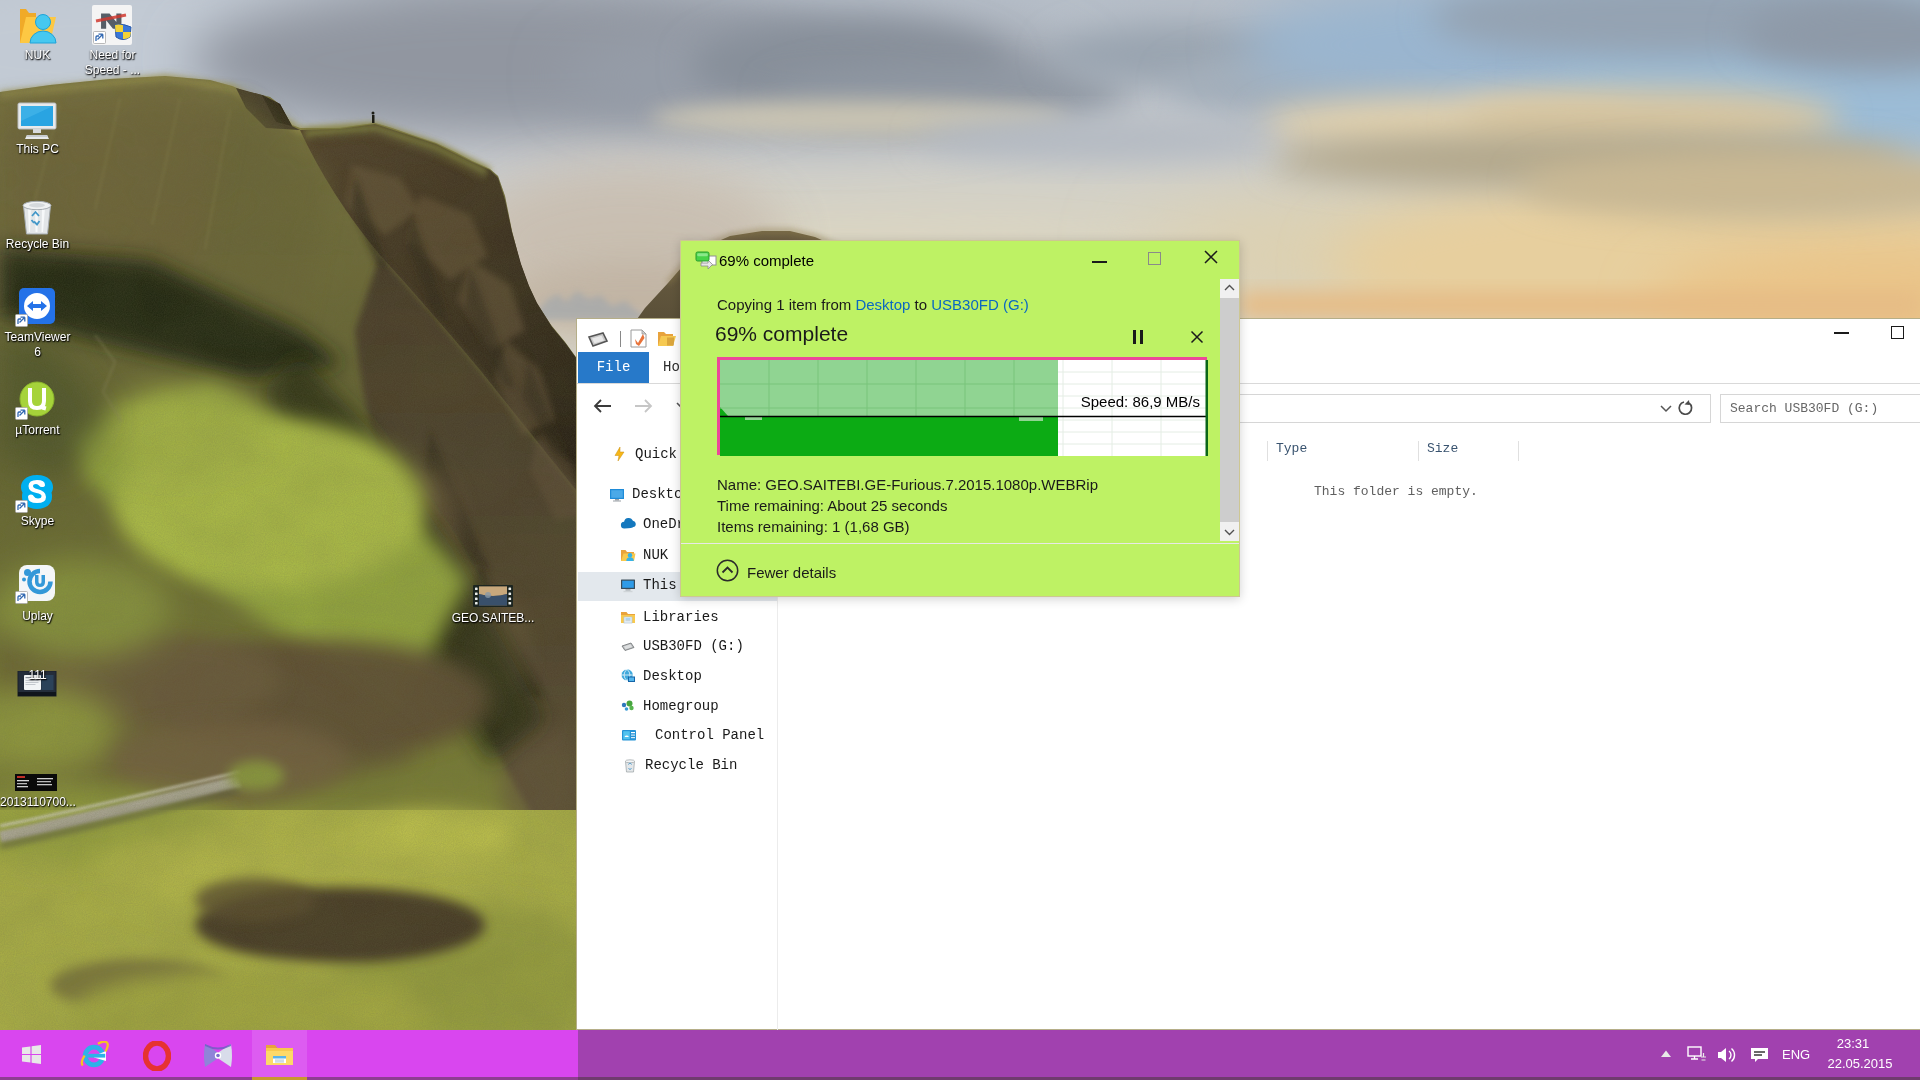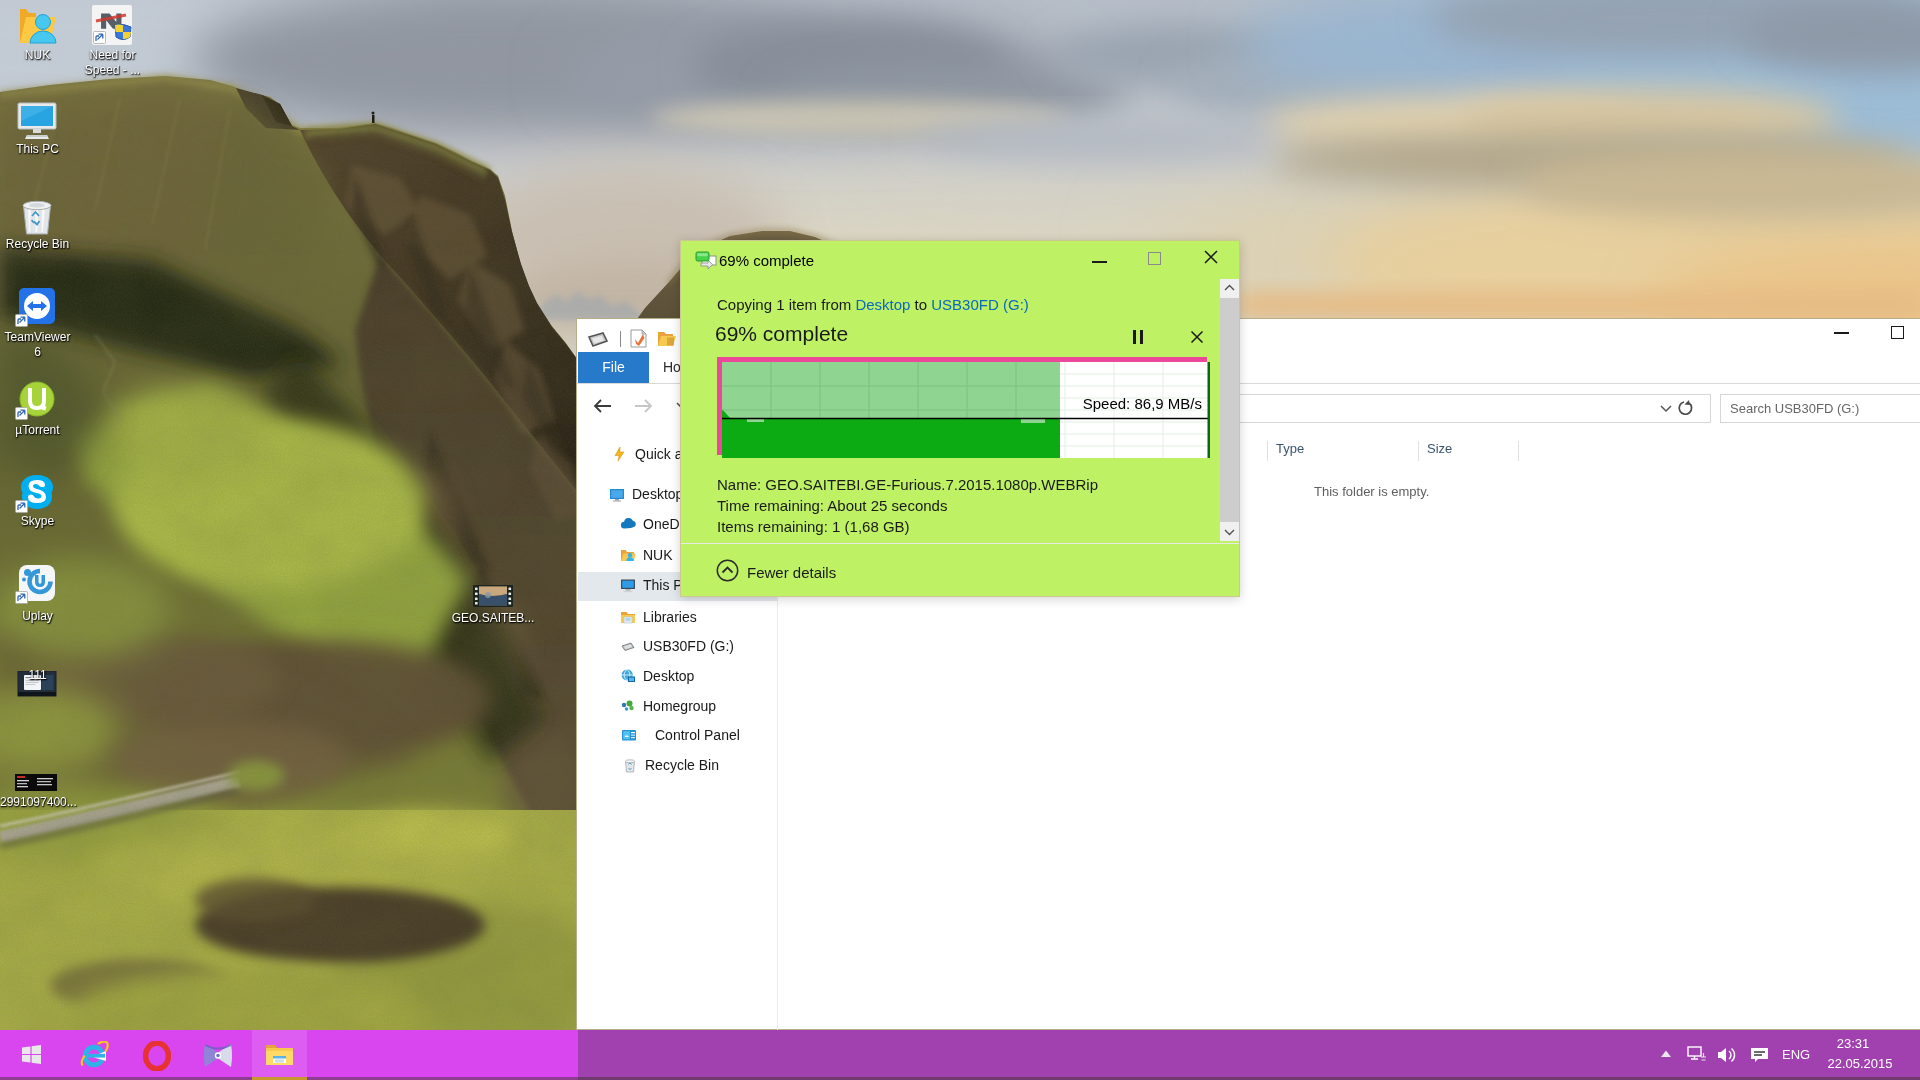--- a/index.html
+++ b/index.html
@@ -160,21 +160,21 @@
 <ellipse cx="256" cy="776" rx="28" ry="15" fill="#8f9e3c" filter="url(#b6)"></ellipse>
 <path d="M95,335 L115,362 L103,392 L122,422" stroke="#8f8a5e" stroke-width="2" fill="none" opacity="0.45" filter="url(#b1)"></path>
 <rect x="372" y="115" width="2.5" height="8" fill="#1c1c14"></rect>
 <circle cx="373" cy="113" r="1.5" fill="#1c1c14"></circle>
 <g clip-path="url(#landclip)">
       <rect x="0" y="60" width="600" height="1020" fill="#777" filter="url(#mottle)" opacity="0.6"></rect>
 <rect x="0" y="60" width="600" height="1020" fill="#777" filter="url(#grain)" opacity="0.45"></rect>
     </g>
 </svg>
 
-<div class="abs" style="left:576px;top:318px;width:1344px;height:712px;background:#fff;border:1px solid #b5ae88;border-right:none;">
+<div class="abs" style="left:576px;top:318px;width:1344px;height:712px;background:#fff;border:1px solid #b5ae88;border-right:none;font-family:Liberation Mono, monospace;">
   <svg class="abs" style="left:8px;top:9px" width="110" height="22" viewBox="0 0 110 22">
     <g transform="translate(1,3)">
         <path d="M3,6 L17,2 L21,10 L7,15 Z" fill="#c8c8c8" stroke="#555" stroke-width="1.6"></path>
         <path d="M6,7.5 L15.5,4.8 L18,9.5 L8.5,12.2 Z" fill="#e8e8e8"></path>
       </g>
     <rect x="35" y="3" width="1" height="16" fill="#888"></rect>
     <g transform="translate(46,2)">
         <path d="M0,0 L11,0 L15,4 L15,17 L0,17 Z" fill="#fff" stroke="#9a9a9a"></path>
         <path d="M11,0 L11,4 L15,4 Z" fill="#d0d0d0" stroke="#9a9a9a" stroke-width="0.8"></path>
         <path d="M4,9 L7,13 L12,4 L13.5,8 L8,16 L5,14 Z" fill="#e8733a"></path>
@@ -306,21 +306,21 @@
     </svg>
   <div class="abs" style="left:36px;top:55px;font-size:15px;color:#1a1a1a">Copying 1 item from <span style="color:#0a68c2">Desktop</span> to <span style="color:#0a68c2">USB30FD (G:)</span></div>
   <div class="abs" style="left:34px;top:81px;font-size:21px;color:#1a1a1a">69% complete</div>
   <svg class="abs" style="left:450px;top:89px" width="15" height="14" viewBox="0 0 15 14">
       <rect x="2" y="0" width="3" height="14" fill="#1a1a1a"></rect>
       <rect x="9" y="0" width="3" height="14" fill="#1a1a1a"></rect>
     </svg>
   <svg class="abs" style="left:509px;top:89px" width="14" height="14" viewBox="0 0 14 14">
       <path d="M1.5,1.5 L12.5,12.5 M12.5,1.5 L1.5,12.5" stroke="#1a1a1a" stroke-width="1.5"></path>
     </svg>
-  <div class="abs" style="left:36px;top:116px;width:490px;height:98px;border:5px solid #ec4899">
+  <div class="abs" style="left:36px;top:116px;width:490px;height:98px;border:3px solid #ec4899">
     <svg width="488" height="96" viewBox="0 0 488 96">
       <rect x="0" y="0" width="488" height="96" fill="#fff"></rect>
       <rect x="0" y="0" width="338" height="56" fill="#90d492"></rect>
       <rect x="0" y="56" width="338" height="40" fill="#0cab14"></rect>
       <path d="M25,56 L25,60 L42,60 L42,56 Z M299,56 L299,61 L323,61 L323,56 Z" fill="#90d492"></path>
       <path d="M0,47 L8,56 L0,56 Z" fill="#0cab14"></path>
       <g stroke="#79c47b" stroke-width="1">
         <line x1="49" y1="0" x2="49" y2="56"></line>
           <line x1="98" y1="0" x2="98" y2="56"></line>
           <line x1="147" y1="0" x2="147" y2="56"></line>
@@ -460,21 +460,21 @@
 <svg class="abs" style="left:15px;top:774px" width="44" height="30" viewBox="0 0 44 30">
     <rect x="0" y="0" width="42" height="17" fill="#0a0a0a"></rect>
     <rect x="2" y="2" width="8" height="2" fill="#c03028"></rect>
     <rect x="2" y="6" width="12" height="1.3" fill="#d8d8d8"></rect>
     <rect x="2" y="9" width="10" height="1.3" fill="#bbb"></rect>
     <rect x="2" y="12" width="11" height="1.3" fill="#d0d0d0"></rect>
     <rect x="22" y="4" width="16" height="1.3" fill="#cfcfcf"></rect>
     <rect x="22" y="7" width="14" height="1.3" fill="#bbb"></rect>
     <rect x="22" y="10" width="15" height="1.3" fill="#c8c8c8"></rect>
   </svg>
-<div class="lbl" style="left:0px;top:795px;width:75px">2991097400...</div>
+<div class="lbl" style="left:0px;top:795px;width:75px">2013110700...</div>
 <svg class="abs" style="left:473px;top:585px" width="40" height="35" viewBox="0 0 40 35">
     <rect x="0" y="0" width="40" height="22" rx="1" fill="#1c2520"></rect>
     <g fill="#e8ece9">
       <rect x="2" y="2.5" width="2.6" height="2.6" rx="0.6"></rect>
       <rect x="2" y="7.5" width="2.6" height="2.6" rx="0.6"></rect>
       <rect x="2" y="12.5" width="2.6" height="2.6" rx="0.6"></rect>
       <rect x="2" y="17" width="2.6" height="2.6" rx="0.6"></rect>
       <rect x="35.5" y="2.5" width="2.6" height="2.6" rx="0.6"></rect>
       <rect x="35.5" y="7.5" width="2.6" height="2.6" rx="0.6"></rect>
       <rect x="35.5" y="12.5" width="2.6" height="2.6" rx="0.6"></rect>

